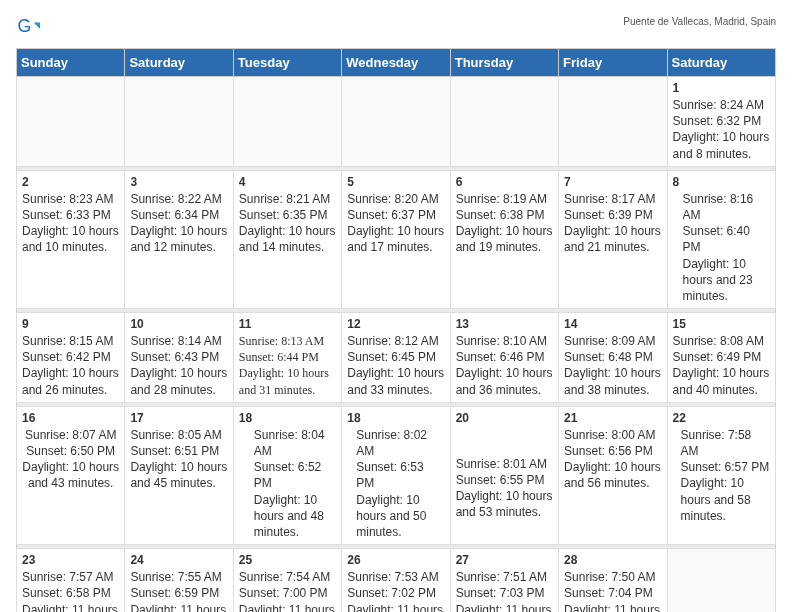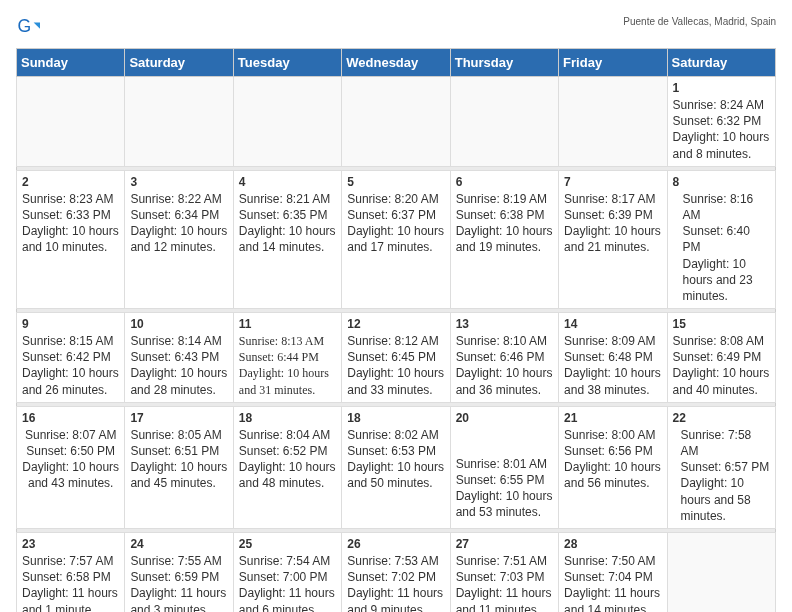--- a/index.html
+++ b/index.html
@@ -239,27 +239,27 @@
 Daylight: 10 hours and 43 minutes.</div>
         </td>
         <td>
           <span class="day-number">17</span>
           <div class="day-info" style="white-space: pre-line;">Sunrise: 8:05 AM
 Sunset: 6:51 PM
 Daylight: 10 hours and 45 minutes.</div>
         </td>
         <td>
           <span class="day-number">18</span>
-          <div class="day-info" style="white-space: pre-line;">Sunrise: 8:04 AM
+          <div class="day-info" style="white-space: pre-line; margin-left: 15px;">Sunrise: 8:04 AM
 Sunset: 6:52 PM
 Daylight: 10 hours and 48 minutes.</div>
         </td>
         <td>
           <span class="day-number">18</span>
-          <div class="day-info" style="white-space: pre-line;">Sunrise: 8:02 AM
+          <div class="day-info" style="white-space: pre-line; margin-left: 9px;">Sunrise: 8:02 AM
 Sunset: 6:53 PM
 Daylight: 10 hours and 50 minutes.</div>
         </td>
         <td>
           <span class="day-number">20</span>
           <div class="day-info" style="white-space: pre-line; margin-top: 31px;">Sunrise: 8:01 AM
 Sunset: 6:55 PM
 Daylight: 10 hours and 53 minutes.</div>
         </td>
         <td>

